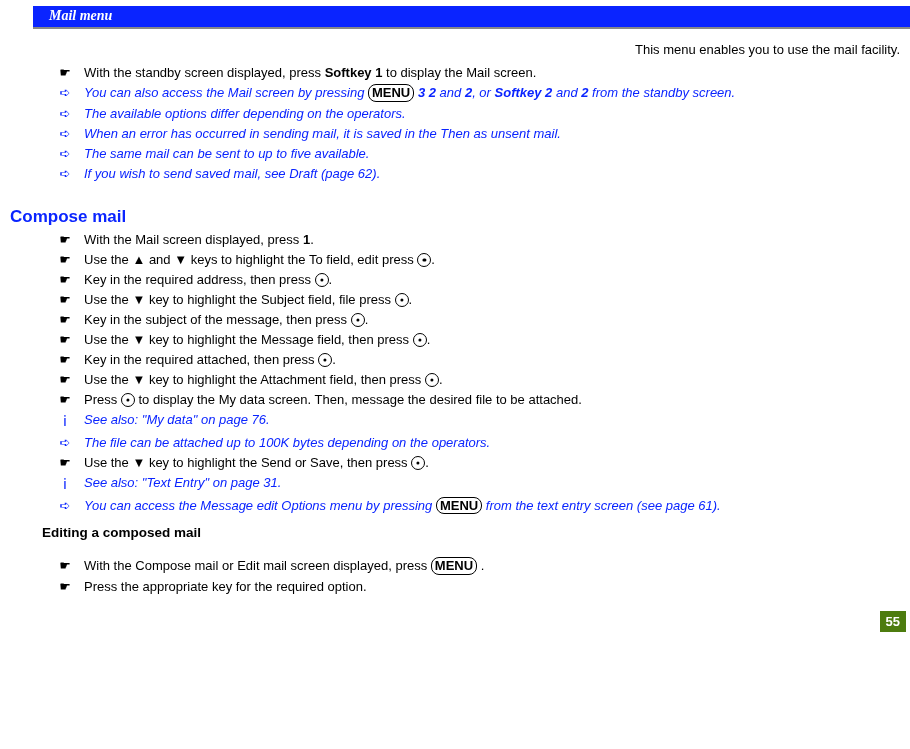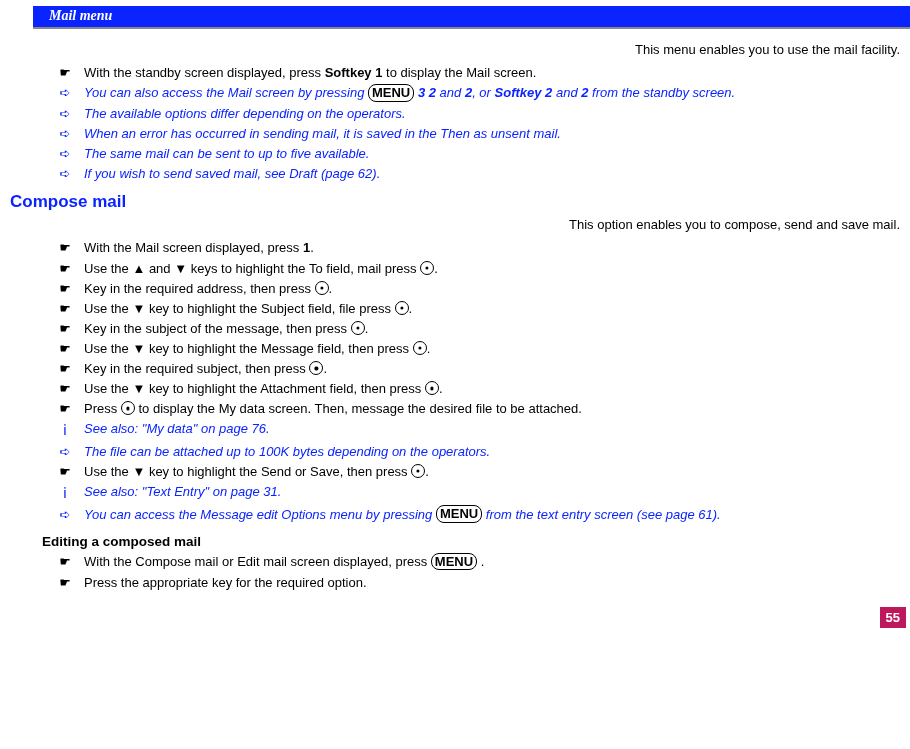--- a/index.html
+++ b/index.html
@@ -48,26 +48,26 @@
   }
   .pointer { color: #000; }
   .arrow-bullet { color: #0a24ff; font-style: normal; }
   .info-bullet { color: #0a24ff; font-style: normal; font-family: "Times New Roman", serif; font-size: 15px;}
   .row-text { flex: 1; }
   .blue-italic { color: #0a24ff; font-style: italic; }
   .section-title {
     color: #0a24ff;
     font-weight: bold;
     font-size: 17px;
-    margin: 9px 0 4px 0;
+    margin: 24px 0 4px 0;
     font-family: Arial, Helvetica, sans-serif;
   }
   .subheading {
     font-weight: bold;
-    margin: 10px 0 4px 32px;
+    margin: 10px 0 17px 32px;
     font-size: 13.5px;
   }
   .menu-oval {
     display: inline-block;
     border: 1px solid #000;
     border-radius: 8px;
     font-size: 13px;
     font-weight: bold;
     padding: 0px 3px;
     vertical-align: middle;
@@ -101,21 +101,21 @@
   }
   .bold { font-weight: bold; }
   .page-footer {
     position: relative;
     height: 30px;
   }
   .page-num {
     position: absolute;
     right: 4px;
     bottom: 4px;
-    background: #be185d;
+    background: #4d7c0f;
     color: #fff;
     font-weight: bold;
     font-size: 13px;
     padding: 3px 6px;
   }
 </style>
 </head>
 <body>
 
 <div class="header-bar">
@@ -151,33 +151,32 @@
       <span class="bullet arrow-bullet">➪</span>
       <span class="row-text blue-italic">The same mail can be sent to up to five available.</span>
     </div>
     <div class="row">
       <span class="bullet arrow-bullet">➪</span>
       <span class="row-text blue-italic">If you wish to send saved mail, see Draft (page 62).</span>
     </div>
   </div>
 
   <div class="section-title">Compose mail</div>
-  <div class="body-text">This option enables you to compose, send and save mail.</div>
 
   <div class="list">
     <div class="row">
       <span class="bullet pointer">☛</span>
       <span class="row-text">
         <span>With the Mail screen displayed, press </span><span class="bold">1</span><span>.</span>
       </span>
     </div>
     <div class="row">
       <span class="bullet pointer">☛</span>
       <span class="row-text">
-        <span>Use the ▲ and ▼ keys to highlight the To field, mail press </span><span class="circle-key"></span><span>.</span>
+        <span>Use the ▲ and ▼ keys to highlight the To field, edit press </span><span class="circle-key"></span><span>.</span>
       </span>
     </div>
     <div class="row">
       <span class="bullet pointer">☛</span>
       <span class="row-text">
         <span>Key in the required address, then press </span><span class="circle-key"></span><span>.</span>
       </span>
     </div>
     <div class="row">
       <span class="bullet pointer">☛</span>
@@ -193,21 +192,21 @@
     </div>
     <div class="row">
       <span class="bullet pointer">☛</span>
       <span class="row-text">
         <span>Use the ▼ key to highlight the Message field, then press </span><span class="circle-key"></span><span>.</span>
       </span>
     </div>
     <div class="row">
       <span class="bullet pointer">☛</span>
       <span class="row-text">
-        <span>Key in the required subject, then press </span><span class="circle-key"></span><span>.</span>
+        <span>Key in the required attached, then press </span><span class="circle-key"></span><span>.</span>
       </span>
     </div>
     <div class="row">
       <span class="bullet pointer">☛</span>
       <span class="row-text">
         <span>Use the ▼ key to highlight the Attachment field, then press </span><span class="circle-key"></span><span>.</span>
       </span>
     </div>
     <div class="row">
       <span class="bullet pointer">☛</span>

